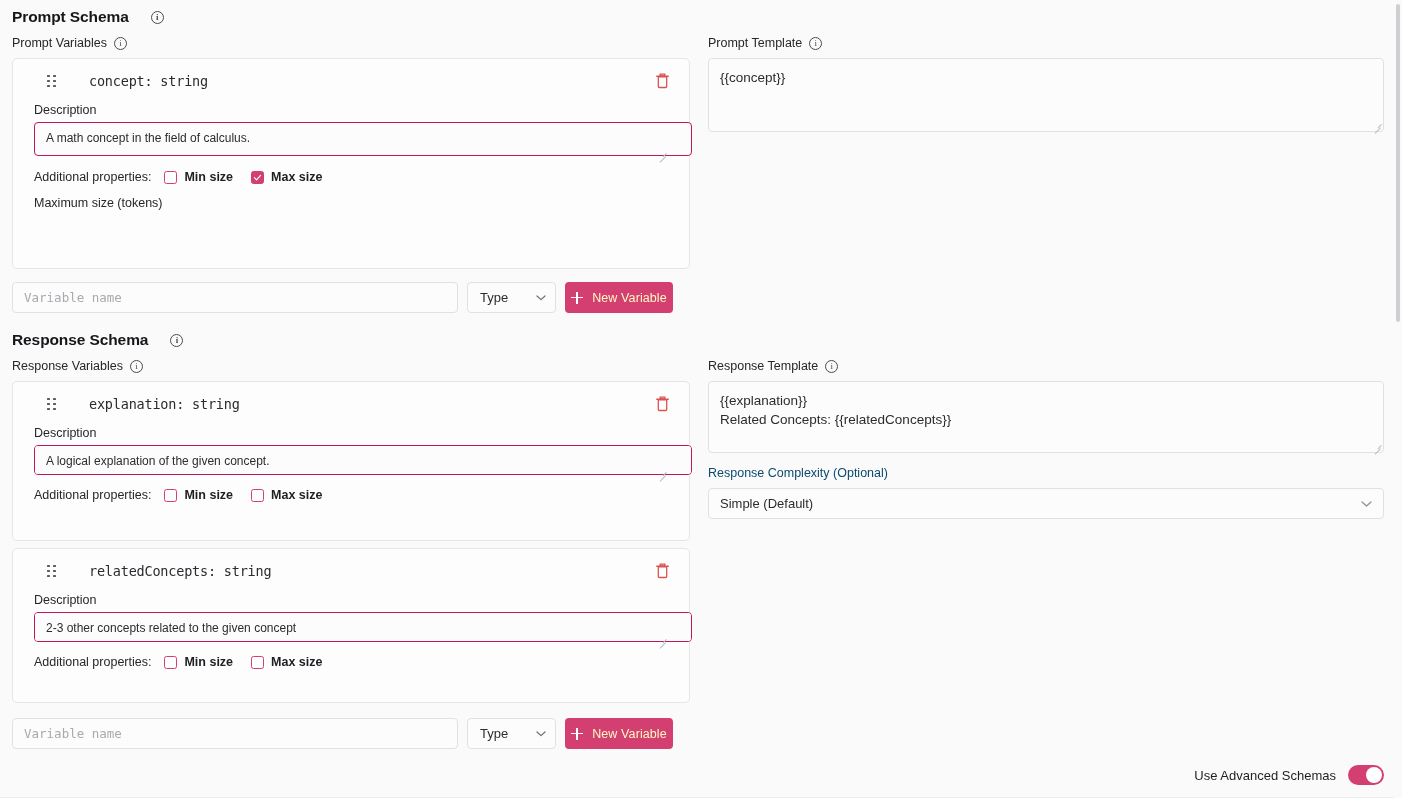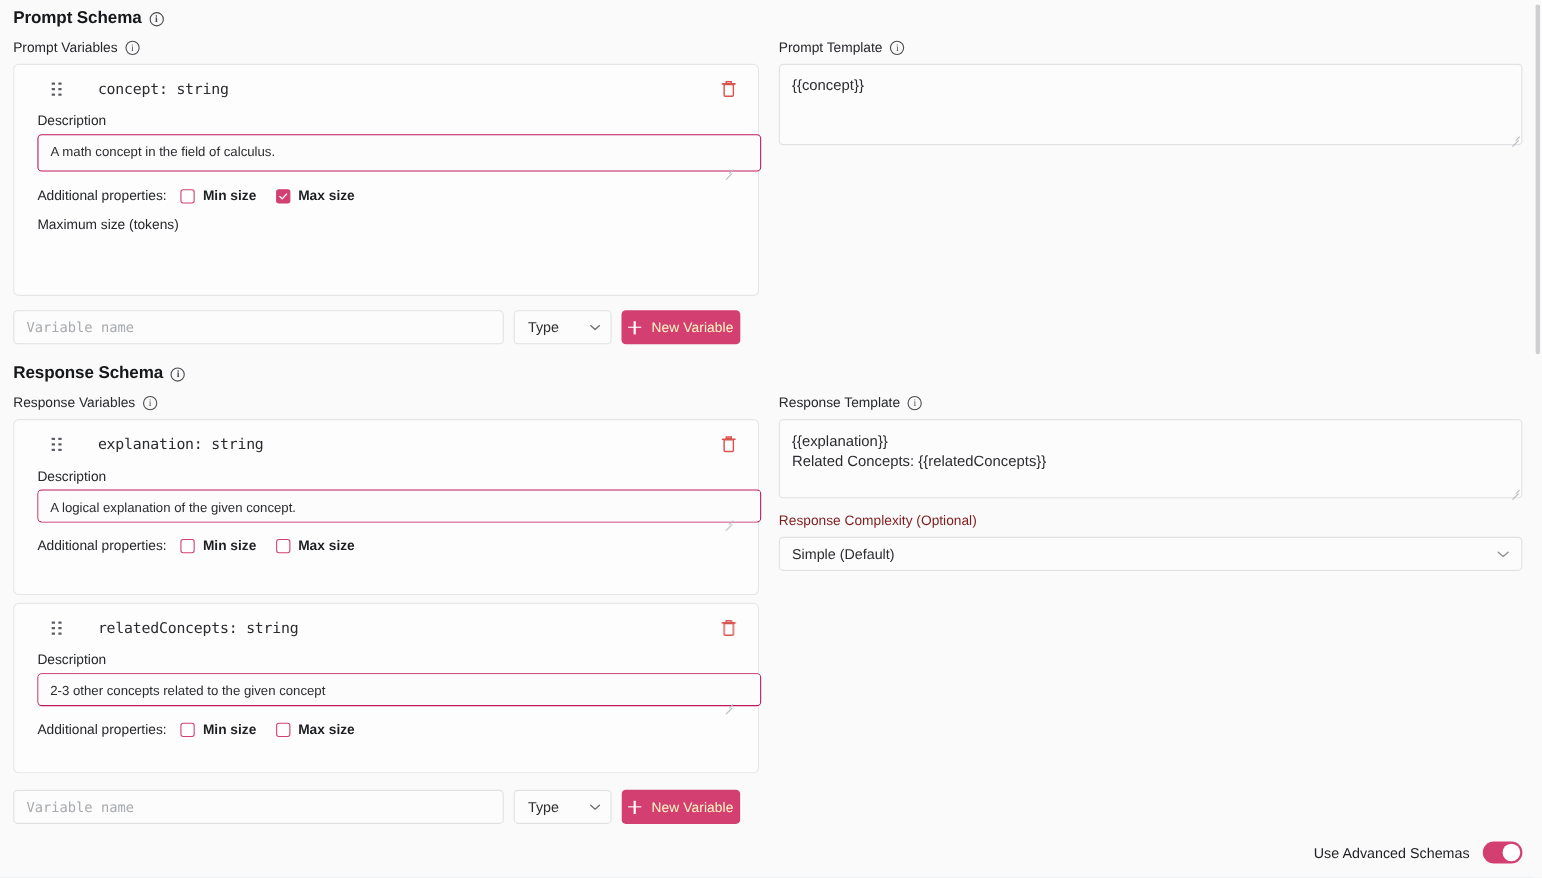--- a/index.html
+++ b/index.html
@@ -21,32 +21,32 @@
     position: absolute;
     left: 12px; top: 0; width: 678px;
   }
   .col-right {
     position: absolute;
     left: 708px; top: 0; width: 676px;
   }
 
   
   .section-title {
-    display: flex; align-items: center; gap: 7px;
+    display: flex; align-items: center; gap: 22px;
     font-size: 15.5px; font-weight: bold;
     color: #16171a;
     letter-spacing: -0.1px;
   }
   .field-label {
     display: flex; align-items: center; gap: 7px;
     font-size: 12.5px; color: #26272b;
     font-weight: 400;
   }
   .small-label {
-    font-size: 12.5px; color: #7f1d1d;
+    font-size: 12.5px; color: #0c4a6e;
   }
 
   
   .info-icon {
     display: inline-flex; align-items: center; justify-content: center;
     width: 13px; height: 13px;
     border: 1.1px solid #4a4b50;
     border-radius: 50%;
     font-size: 9px; line-height: 1;
     font-family: "Liberation Serif", serif;

